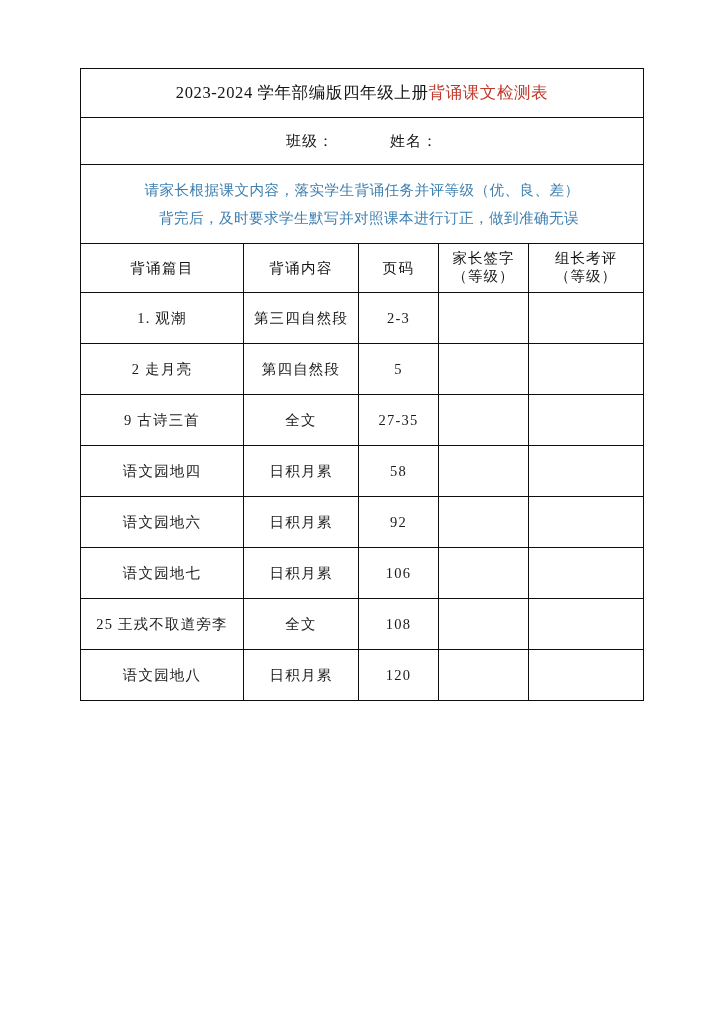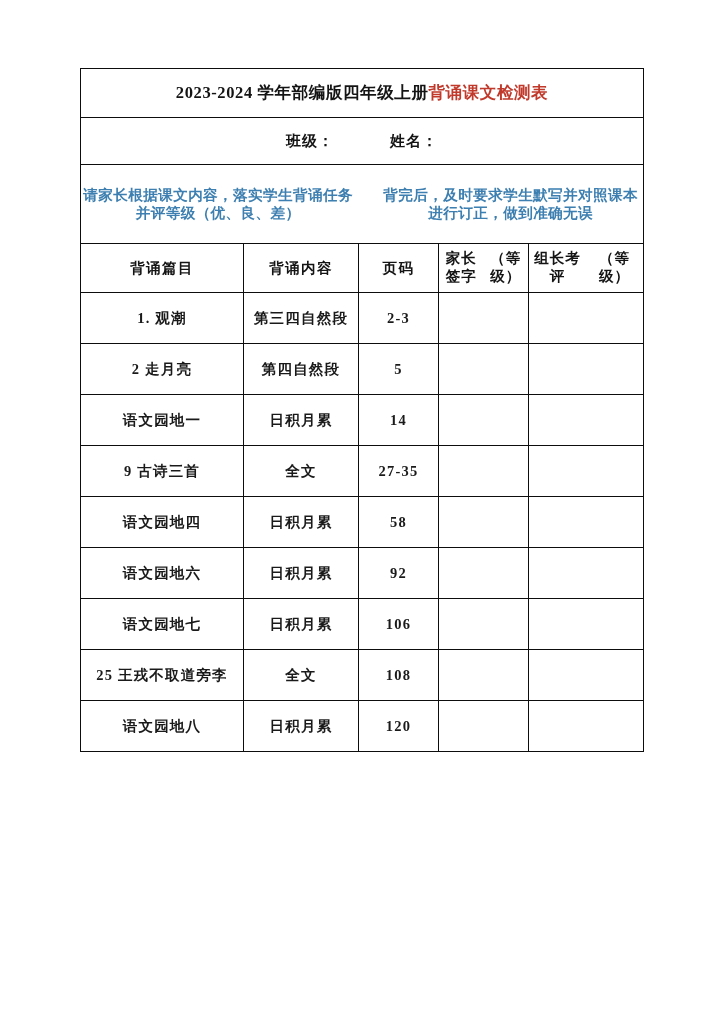--- a/index.html
+++ b/index.html
@@ -15,21 +15,20 @@
     color: #1a1a1a;
     -webkit-font-smoothing: antialiased;
   }
 
   #page {
     position: relative;
     width: 724px;
     height: 976px;
     background: #ffffff;
     overflow: hidden;
-    font-weight: bold;
   }
 
   
   #sheet {
     position: absolute;
     left: 80px;
     top: 68px;
     width: 563px;
   }
 
@@ -74,40 +73,41 @@
     letter-spacing: 1px;
     color: #141414;
   }
 
   
   .row-note td {
     height: 78px;
   }
   .note-inner {
     display: flex;
-    flex-direction: row;
+    flex-direction: column;
     justify-content: center;
     align-items: center;
     gap: 9px;
     color: #3d7fb0;
     font-size: 14.6px;
     letter-spacing: 0.4px;
     line-height: 1.25;
   }
   .note-line-2 { padding-left: 14px; }
 
   
   .row-head td {
     height: 48px;
     font-size: 14.5px;
     letter-spacing: 1.4px;
     color: #141414;
   }
   .head-stack {
     display: flex;
+    flex-direction: column;
     align-items: center;
     justify-content: flex-start;
     line-height: 1.22;
     letter-spacing: 1px;
   }
 
   
   .row-data td {
     height: 50px;
     font-size: 14.5px;
@@ -200,27 +200,20 @@
             <td class="cell-blank"><span></span></td>
           </tr>
           <tr class="row-data">
             <td><span>2 走月亮</span></td>
             <td><span>第四自然段</span></td>
             <td class="cell-num"><span>5</span></td>
             <td class="cell-blank"><span></span></td>
             <td class="cell-blank"><span></span></td>
           </tr>
           <tr class="row-data">
-            <td><span>语文园地一</span></td>
-            <td><span>日积月累</span></td>
-            <td class="cell-num"><span>14</span></td>
-            <td class="cell-blank"><span></span></td>
-            <td class="cell-blank"><span></span></td>
-          </tr>
-          <tr class="row-data">
             <td><span>9 古诗三首</span></td>
             <td><span>全文</span></td>
             <td class="cell-num"><span>27-35</span></td>
             <td class="cell-blank"><span></span></td>
             <td class="cell-blank"><span></span></td>
           </tr>
           <tr class="row-data">
             <td><span>语文园地四</span></td>
             <td><span>日积月累</span></td>
             <td class="cell-num"><span>58</span></td>

